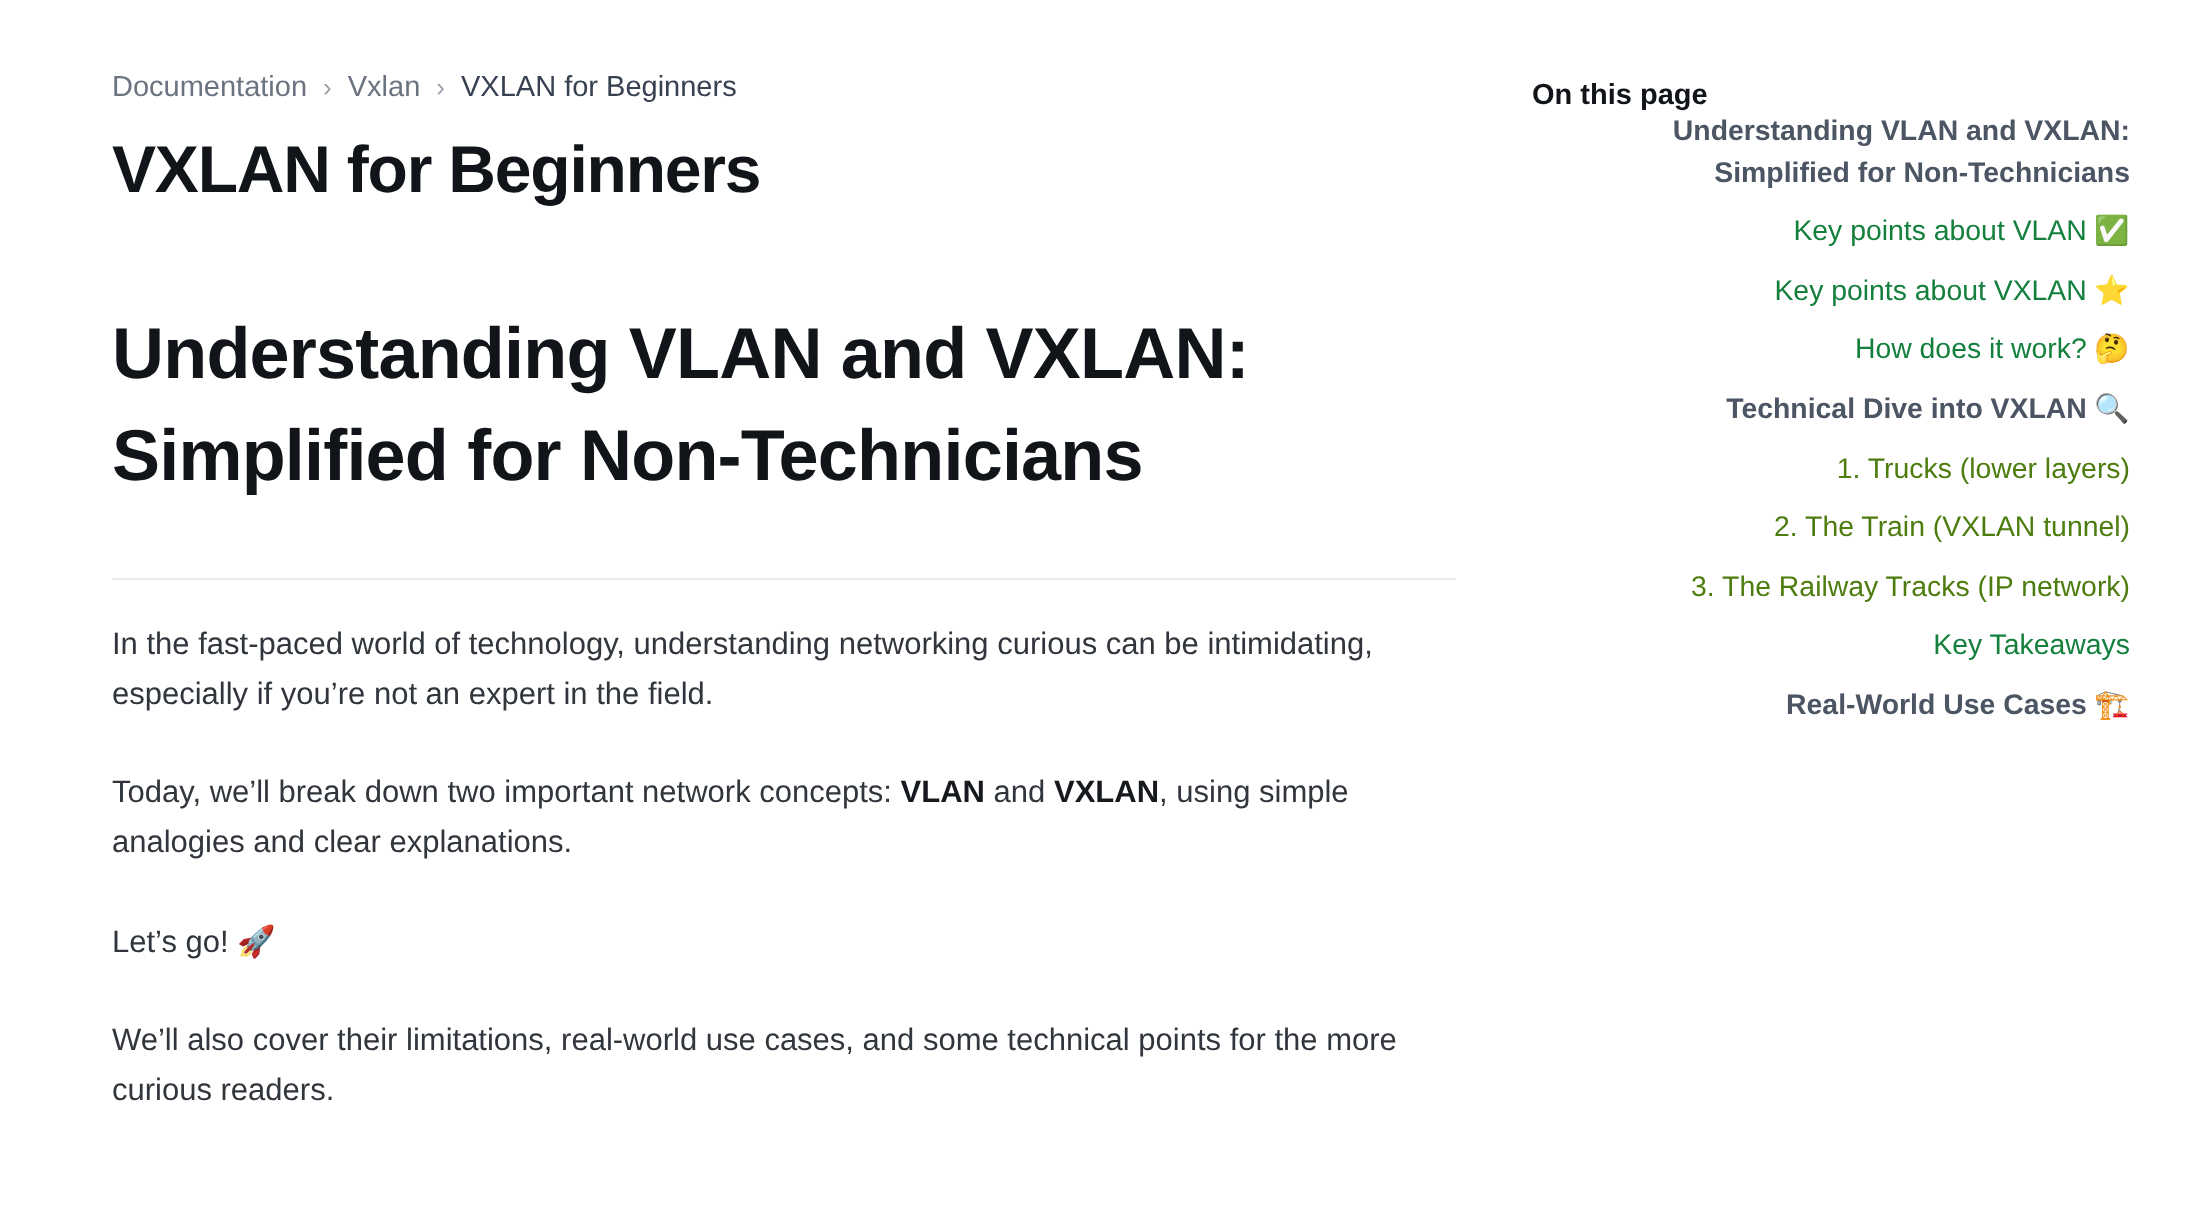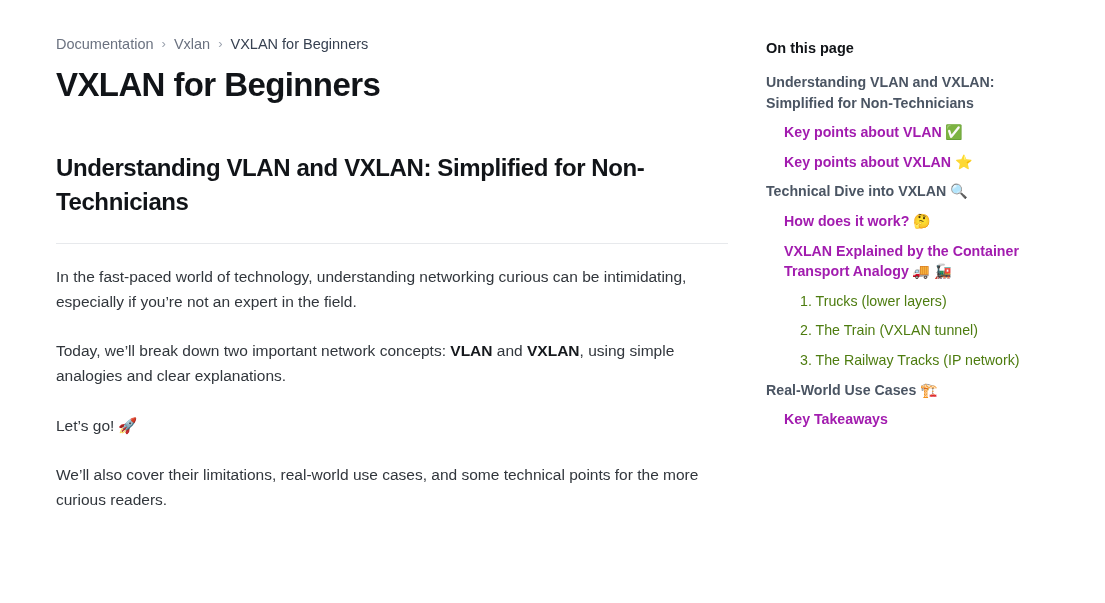--- a/index.html
+++ b/index.html
@@ -54,28 +54,28 @@
   }
   h1.page-title {
     font-size: 33px;
     line-height: 1.18;
     letter-spacing: -0.6px;
     font-weight: 700;
     margin: 0 0 46px 0;
     color: #111418;
   }
   h2.section-title {
-    font-size: 24px;
+    font-size: 36px;
     line-height: 1.42;
     letter-spacing: -0.4px;
     font-weight: 700;
     margin: 0 0 20px 0;
     color: #111418;
     max-width: 672px;
-    padding-bottom: 24px;
+    padding-bottom: 36px;
     border-bottom: 1px solid #e7e9ec;
   }
   p.body {
     font-size: 15.5px;
     line-height: 1.62;
     color: #31363c;
     margin: 0 0 24px 0;
     max-width: 668px;
   }
   p.body b {
@@ -86,41 +86,41 @@
   
   .toc {
     width: 375px;
     box-sizing: border-box;
     padding: 40px 40px 0 36px;
   }
   .toc-title {
     font-size: 14.5px;
     font-weight: 700;
     color: #111418;
-    margin-bottom: 16px;
   }
   .toc-list {
     list-style: none;
     margin: 0;
     padding: 0;
   }
   .toc-item {
     font-size: 14.2px;
     line-height: 1.45;
     margin-bottom: 9px;
     cursor: pointer;
+    text-align: right;
   }
   .toc-item.lvl1 {
     color: #4b5563;
     font-weight: 700;
     padding-left: 0;
   }
   .toc-item.lvl2 {
-    color: #a21caf;
-    font-weight: 700;
+    color: #15803d;
+    font-weight: 400;
     padding-left: 18px;
   }
   .toc-item.lvl3 {
     color: #4d7c0f;
     font-weight: 400;
     padding-left: 34px;
   }
 </style>
 </head>
 <body>
@@ -149,24 +149,23 @@
       </div>
 
   </div>
 
   <aside class="toc">
     <div class="toc-title">On this page</div>
     <ul class="toc-list" id="toc-list">
         <li class="toc-item lvl1">Understanding VLAN and VXLAN: Simplified for Non-Tech­nicians</li>
         <li class="toc-item lvl2">Key points about VLAN ✅</li>
         <li class="toc-item lvl2">Key points about VXLAN ⭐</li>
+        <li class="toc-item lvl2">How does it work? 🤔</li>
         <li class="toc-item lvl1">Technical Dive into VXLAN 🔍</li>
-        <li class="toc-item lvl2">How does it work? 🤔</li>
-        <li class="toc-item lvl2">VXLAN Explained by the Con­tainer Transport Analogy 🚚 🚂</li>
         <li class="toc-item lvl3">1. Trucks (lower layers)</li>
         <li class="toc-item lvl3">2. The Train (VXLAN tunnel)</li>
         <li class="toc-item lvl3">3. The Railway Tracks (IP net­work)</li>
+        <li class="toc-item lvl2">Key Takeaways</li>
         <li class="toc-item lvl1">Real-World Use Cases 🏗️</li>
-        <li class="toc-item lvl2">Key Takeaways</li>
       </ul>
   </aside>
 
 </div>
 
 </body></html>

